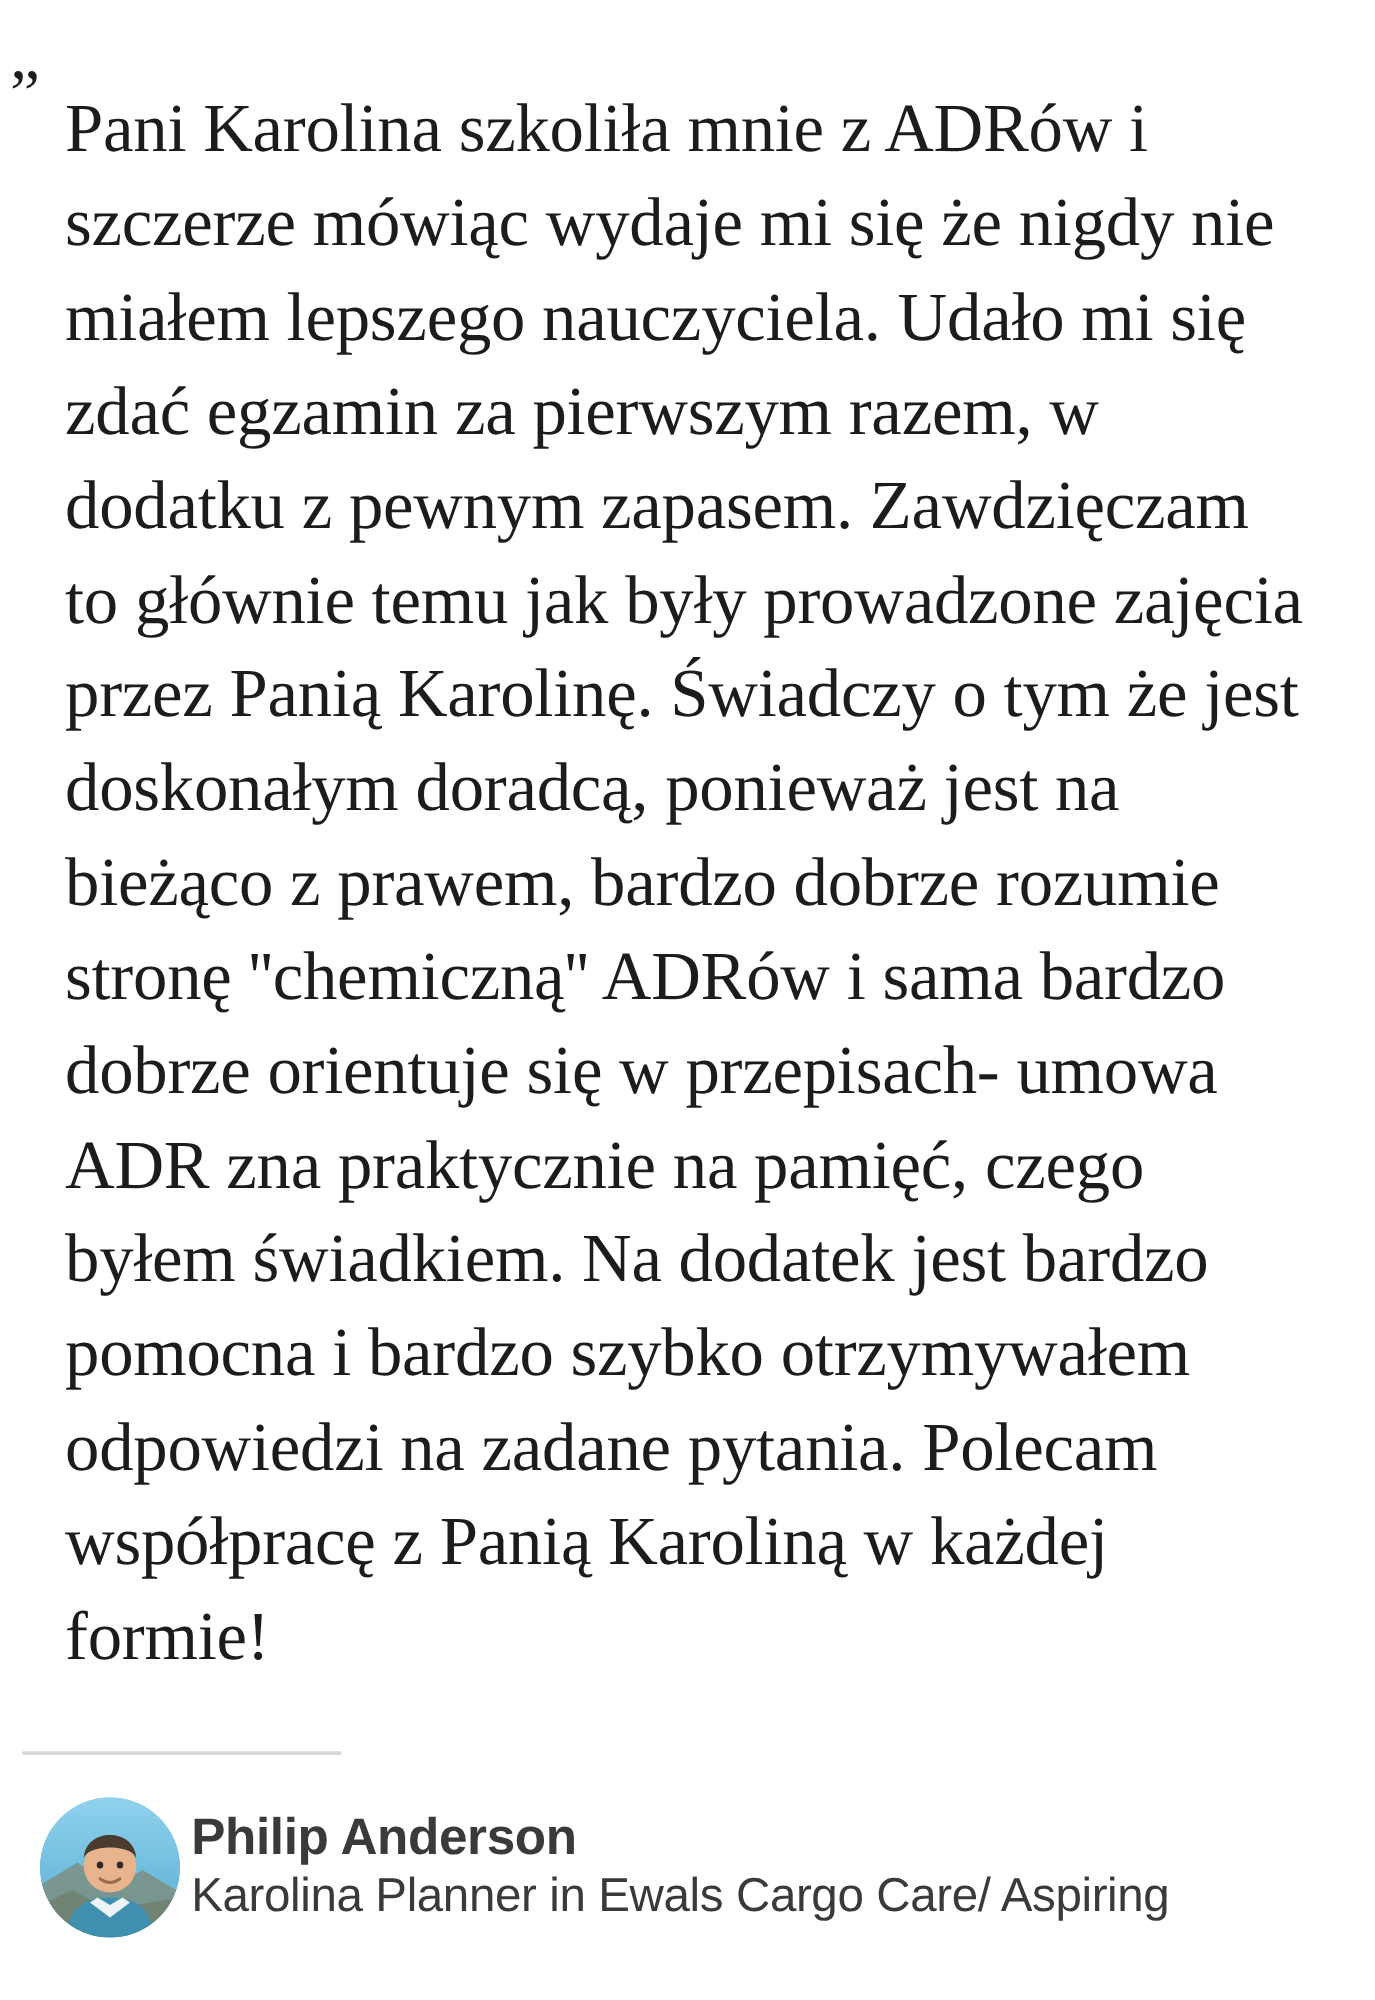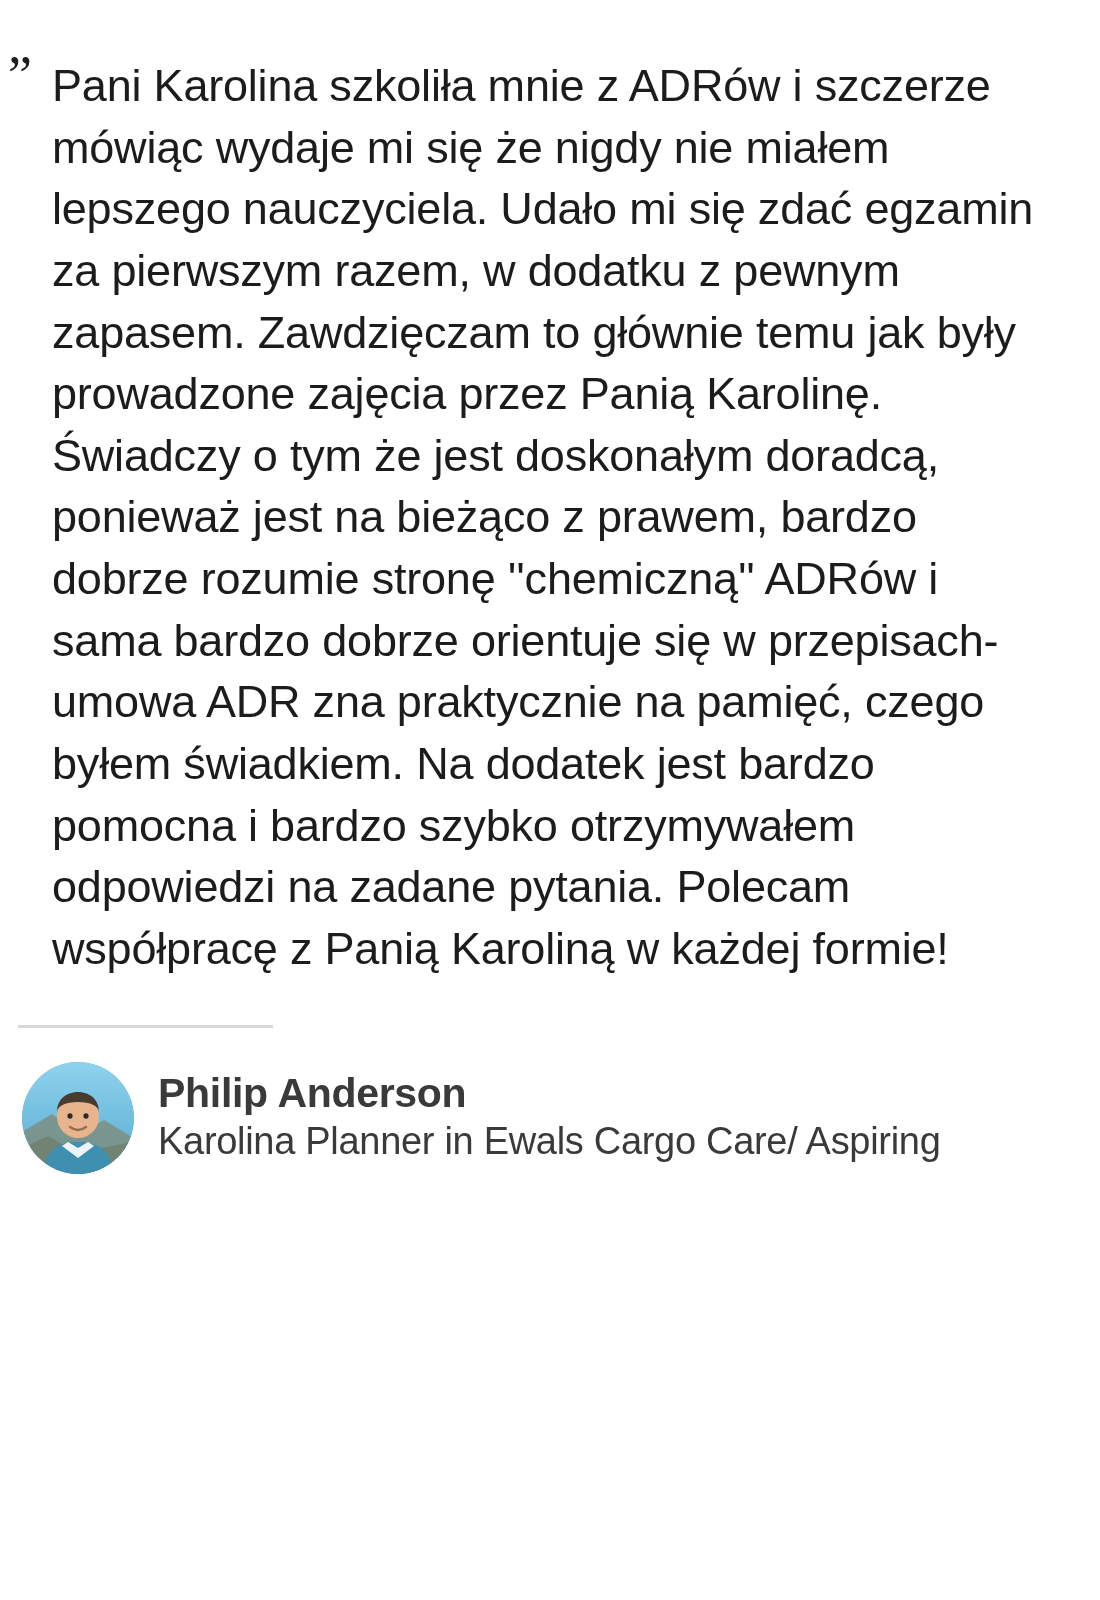--- a/index.html
+++ b/index.html
@@ -34,42 +34,44 @@
     top: 48px;
     font-size: 54px;
     line-height: 1;
     color: #1d1d1f;
     font-family: "Liberation Serif", serif;
     font-weight: 400;
     user-select: none;
   }
 
   .quote-text {
-    font-size: 45px;
+    font-size: 55px;
     line-height: 1.37;
     color: #1c1c1e;
     font-weight: 400;
     letter-spacing: -0.2px;
     white-space: pre-wrap;
     word-break: normal;
+    font-family: Liberation Serif, serif;
   }
 
   .divider {
     margin: 30px 0 0 18px;
     width: 255px;
     height: 3px;
     background: #d8d8d8;
     border: none;
   }
 
   .author-row {
     display: flex;
     align-items: flex-start;
-    gap: 24px;
+    gap: 9px;
     padding: 34px 24px 0 22px;
+    margin-left: 10px;
   }
 
   .avatar {
     width: 112px;
     height: 112px;
     border-radius: 50%;
     flex: 0 0 112px;
     overflow: hidden;
     position: relative;
     background: #6fb8d8;

